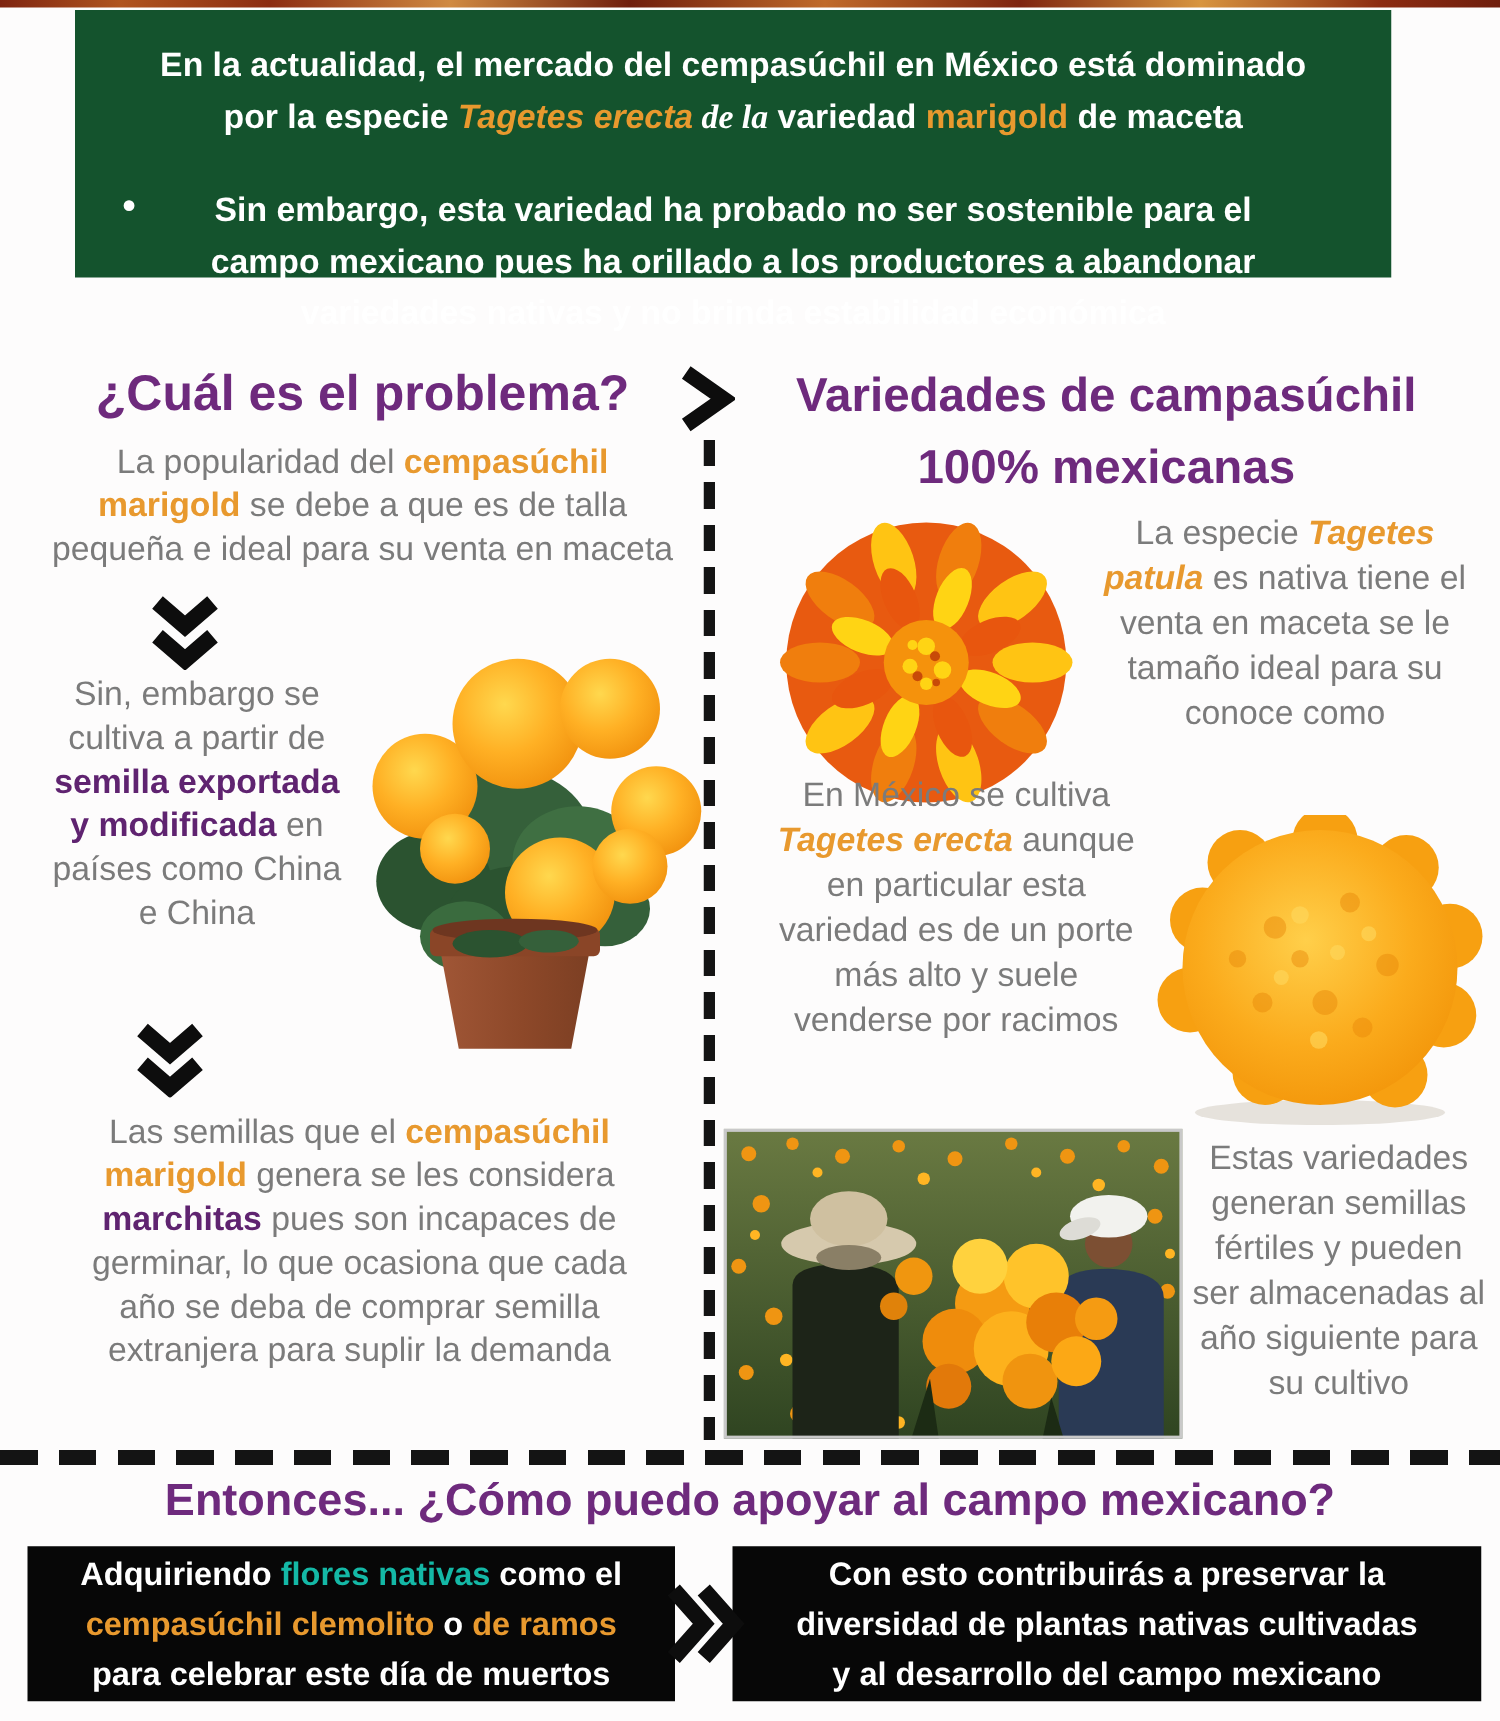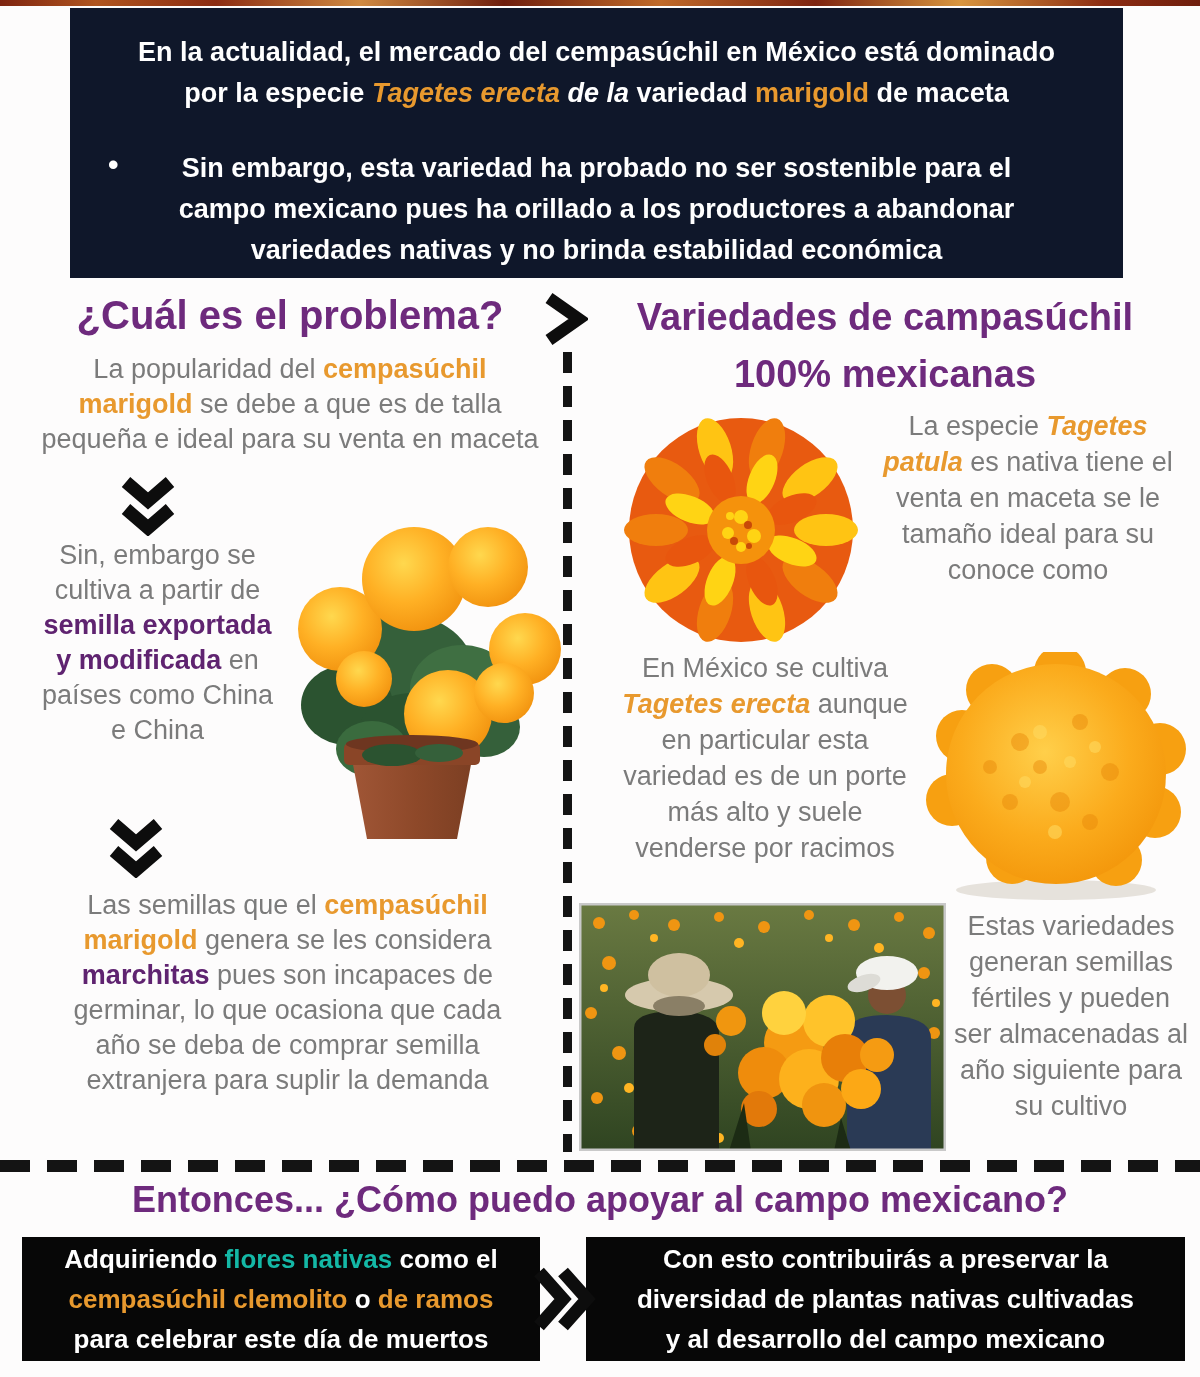--- a/index.html
+++ b/index.html
@@ -6,27 +6,27 @@
   .page{position:relative;width:1200px;height:1377px;background:#fdfcfc;overflow:hidden;
         font-family:"Liberation Sans",sans-serif;}
   .abs{position:absolute;}
   .ln{white-space:nowrap;display:block;}
   
   .grayp{color:#7b7b7b;font-size:27px;line-height:35px;text-align:center;font-weight:400;}
   .orange{color:#e8992e;font-weight:700;}
   .o-i{color:#e8992e;font-weight:700;font-style:italic;}
   .purple-b{color:#5f2370;font-weight:700;}
   .teal{color:#14b8a6;font-weight:700;}
-  .it{font-style:italic;}
+  .it{font-style:italic;font-family:Liberation Serif, serif;}
   .heading{color:#6e2a7d;font-weight:700;text-align:center;}
   
   .top-strip{left:0;top:0;width:1200px;height:6px;
     background:linear-gradient(90deg,#7e2410 0%,#b0551f 8%,#8c2c12 18%,#d08a42 30%,#6f1e0d 42%,#c06a2a 55%,#7e2410 68%,#d8953f 80%,#8c2c12 92%,#6f1e0d 100%);}
   
-  .intro-box{left:70px;top:8px;width:1053px;height:270px;background:#0f172a;color:#ffffff;}
+  .intro-box{left:60px;top:8px;width:1053px;height:214px;background:#14532d;color:#ffffff;}
   .intro-p1{left:0;top:24px;width:1053px;font-size:27px;line-height:41px;font-weight:700;text-align:center;}
   .intro-p2{left:60px;top:140px;width:933px;font-size:27px;line-height:41px;font-weight:700;text-align:center;}
   .intro-bullet{left:38px;top:140px;font-size:30px;font-weight:700;}
   
   .left-heading{left:40px;top:291px;width:500px;font-size:40px;line-height:48px;}
   .right-heading{left:585px;top:289px;width:600px;font-size:38px;line-height:57px;}
   
   .v-divider{left:563px;top:352px;width:9px;height:800px;
     background:repeating-linear-gradient(180deg,#141414 0 21px,transparent 21px 34px);}
   .h-divider{left:0;top:1160px;width:1200px;height:12px;
@@ -35,21 +35,21 @@
   .left-p1{left:25px;top:352px;width:530px;}
   .chev1{left:120px;top:476px;}
   .left-p2{left:15px;top:538px;width:285px;}
   .plant-img{left:252px;top:487px;}
   .chev2{left:108px;top:818px;}
   .left-p3{left:20px;top:888px;width:535px;}
   .chevR{left:540px;top:292px;}
   
   .patula-img{left:618px;top:407px;}
   .right-p1{left:858px;top:408px;width:340px;line-height:36px;}
-  .right-p2{left:585px;top:650px;width:360px;line-height:36px;}
+  .right-p2{left:585px;top:618px;width:360px;line-height:36px;}
   .erecta-img{left:920px;top:652px;}
   .photo-img{left:579px;top:903px;}
   .right-p3{left:940px;top:908px;width:262px;line-height:36px;}
   
   .bottom-heading{left:0;top:1178px;width:1200px;font-size:36px;line-height:44px;}
   .blackbox{background:#070707;color:#ffffff;font-weight:700;text-align:center;
     display:flex;align-items:center;justify-content:center;font-size:26px;line-height:40px;}
   .box1{left:22px;top:1237px;width:518px;height:124px;}
   .box2{left:586px;top:1237px;width:599px;height:124px;}
   .chevB{left:531px;top:1264px;z-index:5;}

